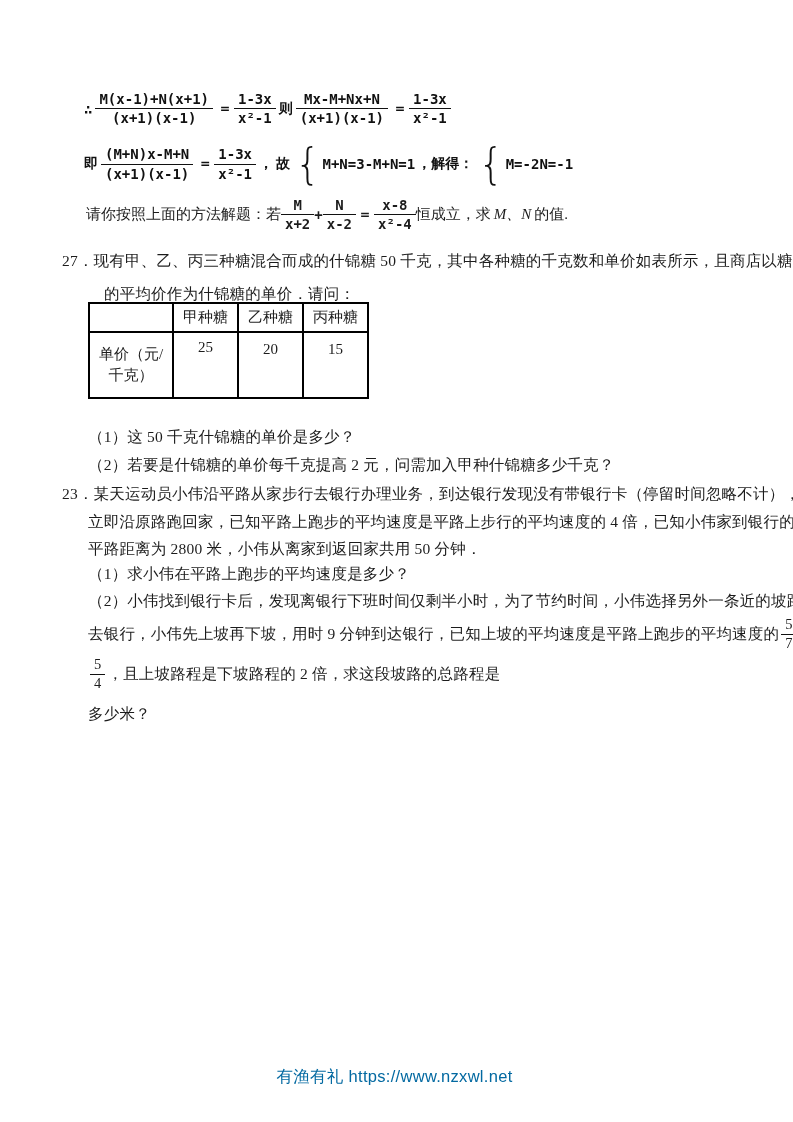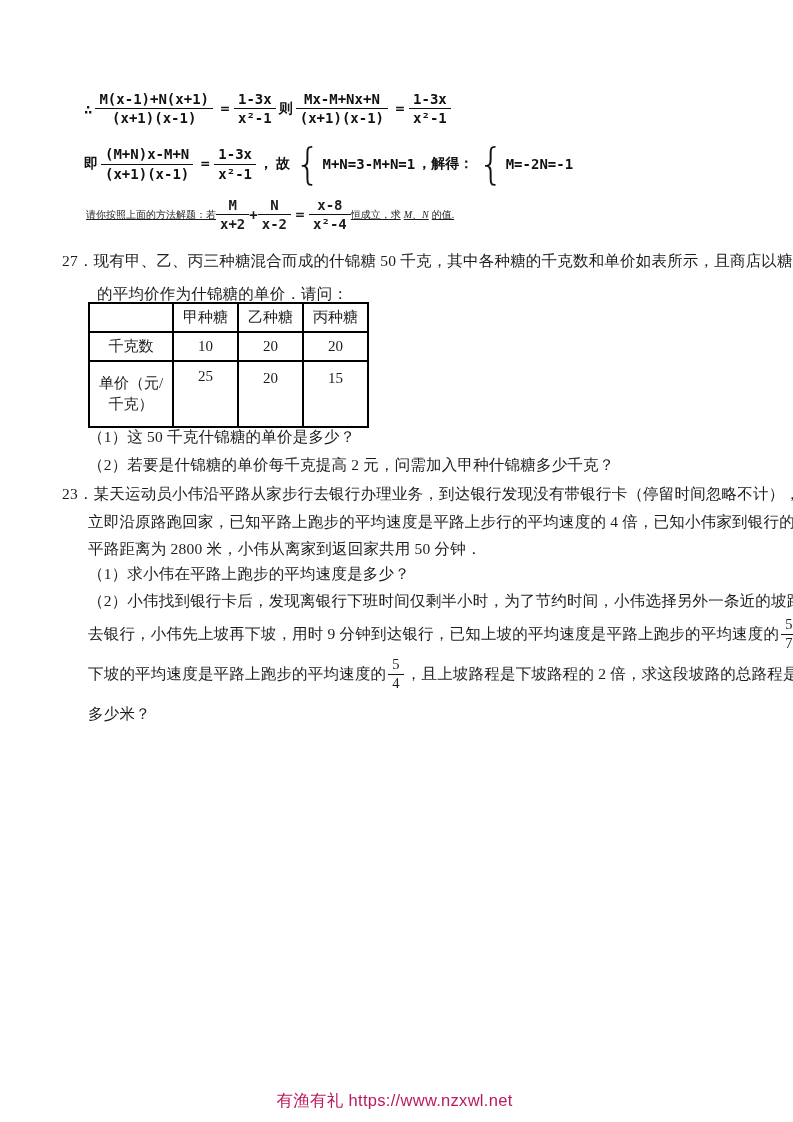--- a/index.html
+++ b/index.html
@@ -26,40 +26,40 @@
   .frac { display: inline-block; text-align: center; vertical-align: middle; line-height: 1.15; }
   .frac .num { display: block; border-bottom: 1.6px solid #111; padding: 1px 4px; }
   .frac .den { display: block; padding: 1px 4px; }
   .sys { display: inline-flex; align-items: center; margin: 0 2px; }
   .sys .brace {
     font-family: "DejaVu Sans", sans-serif;
     font-size: 40px; font-weight: 300; line-height: 1;
     transform: scaleY(1.05); margin-right: 2px;
   }
   .sys .eqs { display: flex; flex-direction: row; line-height: 19px; text-align: left; }
-  .serif-part { font-family: "Liberation Serif", "DejaVu Serif", serif; font-weight: normal; font-size: 10px; text-decoration: underline; }
+  .serif-part { font-family: "Liberation Serif", "DejaVu Serif", serif; font-weight: normal; font-size: 15px; }
   .serif-part i { font-family: "Liberation Serif", serif; }
   .bfrac { font-size: 14.5px; line-height: 1.1; margin: 0 2px; }
   
   .candy-table { border-collapse: collapse; font-size: 15px; color: #1c1c1c; table-layout: fixed; }
   .candy-table td {
     border: 2px solid #000;
     text-align: center; vertical-align: middle;
     padding: 3px 4px;
     line-height: 21px;
   }
   .candy-table .c0 { width: 84px; }
   .candy-table .c  { width: 65px; }
   .candy-table tr  { height: 21px; }
   .candy-table tr.tall { height: 66px; }
   .candy-table .wrap { white-space: normal; }
   .footer {
     width: 789px; text-align: center;
     font-family: "Liberation Sans", "DejaVu Sans", sans-serif;
-    font-size: 16.5px; color: #be185d; letter-spacing: 0.3px; margin-top: 24px;
+    font-size: 16.5px; color: #0369a1; letter-spacing: 0.3px;
   }
 </style>
 </head>
 <body>
 
 <div class="abs mline" style="top:90px; left:84px;">
   <span>∴</span>
   <span class="frac">
       <span class="num">M(x-1)+N(x+1)</span>
       <span class="den">(x+1)(x-1)</span>
@@ -128,37 +128,31 @@
       <span class="den">x²-4</span>
     </span>
   <span class="serif-part">恒成立，求</span>
   <span class="serif-part" style="margin:0 3px;"><i>M、N</i></span>
   <span class="serif-part">的值.</span>
 </div>
 
 <div class="abs body-line" style="top:251px; left:62px;">
   <span>27．</span><span>现有甲、乙、丙三种糖混合而成的什锦糖 50 千克，其中各种糖的千克数和单价如表所示，且商店以糖</span>
 </div>
-<div class="abs body-line" style="top:284px; left:97px;">
+<div class="abs body-line" style="top:284px; left:104px;">
   <span>的平均价作为什锦糖的单价．请问：</span>
 </div>
 
 <table class="candy-table abs" style="top:302px; left:88px;">
   <tbody>
     <tr>
       <td class="c0"></td>
       <td class="c">甲种糖</td>
       <td class="c">乙种糖</td>
       <td class="c">丙种糖</td>
-    </tr>
-    <tr>
-      <td class="c0">千克数</td>
-      <td class="c">10</td>
-      <td class="c">20</td>
-      <td class="c">20</td>
     </tr>
     <tr class="tall">
       <td class="c0 wrap">单价（元/千克）</td>
       <td class="c" style="vertical-align:top; padding-top:4px;">25</td>
       <td class="c" style="vertical-align:top; padding-top:6px;">20</td>
       <td class="c" style="vertical-align:top; padding-top:6px;border-radius:11px;">15</td>
     </tr>
   </tbody>
 </table>
 
@@ -186,21 +180,20 @@
 </div>
 <div class="abs mix body-line" style="top:613px; left:88px; height:42px;">
   <span>去银行，小伟先上坡再下坡，用时 9 分钟到达银行，已知上坡的平均速度是平路上跑步的平均速度的</span>
   <span class="frac bfrac">
       <span class="num">5</span>
       <span class="den">7</span>
     </span>
 
 </div>
 <div class="abs mix body-line" style="top:653px; left:88px; height:42px;">
-  <span>下坡的平均速度是平路上跑步的平均速度的</span>
   <span class="frac bfrac">
       <span class="num">5</span>
       <span class="den">4</span>
     </span>
   <span>，且上坡路程是下坡路程的 2 倍，求这段坡路的总路程是</span>
 </div>
 <div class="abs body-line" style="top:704px; left:88px;">
   <span>多少米？</span>
 </div>
 

